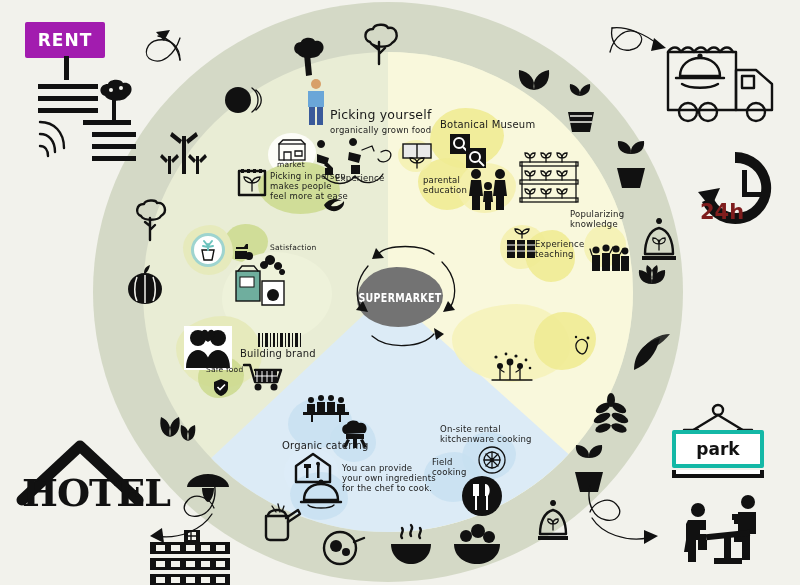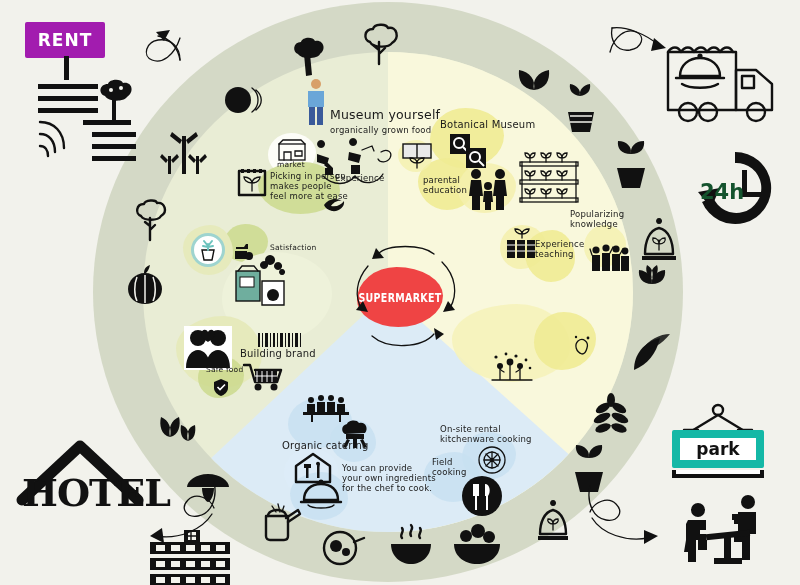--- a/index.html
+++ b/index.html
@@ -57,43 +57,43 @@
   }
   .t-lg  { font-size: 12.5px; }
   .t-md  { font-size: 10px; }
   .t-sm  { font-size: 8.5px; }
   .t-xs  { font-size: 7.5px; }
 
   
   #center-blob {
     left: 357px; top: 267px;
     width: 86px; height: 60px;
-    background: #ef4444;
+    background: #737373;
     border-radius: 46% 54% 52% 48% / 55% 48% 52% 45%;
     display: flex; align-items: center; justify-content: center;
   }
   #center-label {
     color: #fff; font-size: 9.5px; font-weight: 700;
     letter-spacing: .3px; transform: scaleY(1.35);
   }
   #rent-box {
     left: 25px; top: 22px; width: 80px; height: 36px;
     background: #a21caf; border-radius: 2px;
     display:flex; align-items:center; justify-content:center;
   }
   #rent-box span { color:#fff; font-size:17px; font-weight:700; letter-spacing:1px; }
   #hotel-word { left: 22px; top: 470px; font-size: 38px; font-weight: 700; color:#111;
                 font-family:"DejaVu Serif", serif; letter-spacing:-1px;}
   #park-sign {
     left: 672px; top: 430px; width: 92px; height: 38px;
-    border: 8px solid #14b8a6; background:#fff; border-radius:2px;
+    border: 4px solid #14b8a6; background:#fff; border-radius:2px;
     display:flex; align-items:center; justify-content:center;
   }
   #park-sign span { font-size: 17px; font-weight: 700; color:#111; }
-  #h24 { left: 700px; top: 180px; font-size: 21px; font-weight: 700; color:#14532d; }
+  #h24 { left: 700px; top: 200px; font-size: 21px; font-weight: 700; color:#7f1d1d; }
 
   svg { display: block; overflow: visible; }
   .ink { fill:#111; }
   .stroke { fill:none; stroke:#111; stroke-width:2.4; stroke-linecap:round; stroke-linejoin:round; }
   .stroke-thin { fill:none; stroke:#111; stroke-width:1.3; stroke-linecap:round; }
 </style>
 </head>
 <body>
 
 <div id="stage">
@@ -129,21 +129,21 @@
   <div class="abs blob" style="left:222px;top:252px;width:110px;height:90px;background:#eef2da;"></div>
   <div class="abs blob2" style="left:176px;top:316px;width:86px;height:72px;background:#e6eabc;"></div>
   <div class="abs blob" style="left:198px;top:356px;width:46px;height:42px;background:#cbd98d;opacity:.85;"></div>
 
   <svg class="abs" style="left:305px;top:78px;" width="22" height="48" viewBox="0 0 22 48">
     <circle cx="11" cy="6" r="5" fill="#d8a06a"></circle>
     <path d="M3,13 h16 v16 h-16 z" fill="#6aa6d8"></path>
     <path d="M4,29 h6 v18 h-6 z M12,29 h6 v18 h-6 z" fill="#3a5a9a"></path>
   </svg>
 
-  <span class="abs hand t-lg" style="left:330px;top:108px;">Museum yourself</span>
+  <span class="abs hand t-lg" style="left:330px;top:108px;">Picking yourself</span>
   <span class="abs hand t-sm" style="left:330px;top:126px;">organically grown food</span>
 
   <svg class="abs" style="left:276px;top:138px;" width="32" height="26" viewBox="0 0 32 26">
     <rect x="3" y="6" width="26" height="16" class="stroke-thin"></rect>
     <path class="stroke-thin" d="M3,6 l4,-4 h18 l4,4 M8,22 v-8 h7 v8 M19,13 h7 v5 h-7z"></path>
   </svg>
   <span class="abs hand t-xs" style="left:277px;top:161px;">market</span>
 
   <svg class="abs" style="left:315px;top:142px;" width="80" height="42" viewBox="0 0 80 42">
     <path class="ink" d="M6,6 a4,4 0 1,1 .1,0 z M2,12 l12,4 l-2,7 l-10,-3 z M12,20 l6,6 l-2,3 l-7,-6z"></path>

